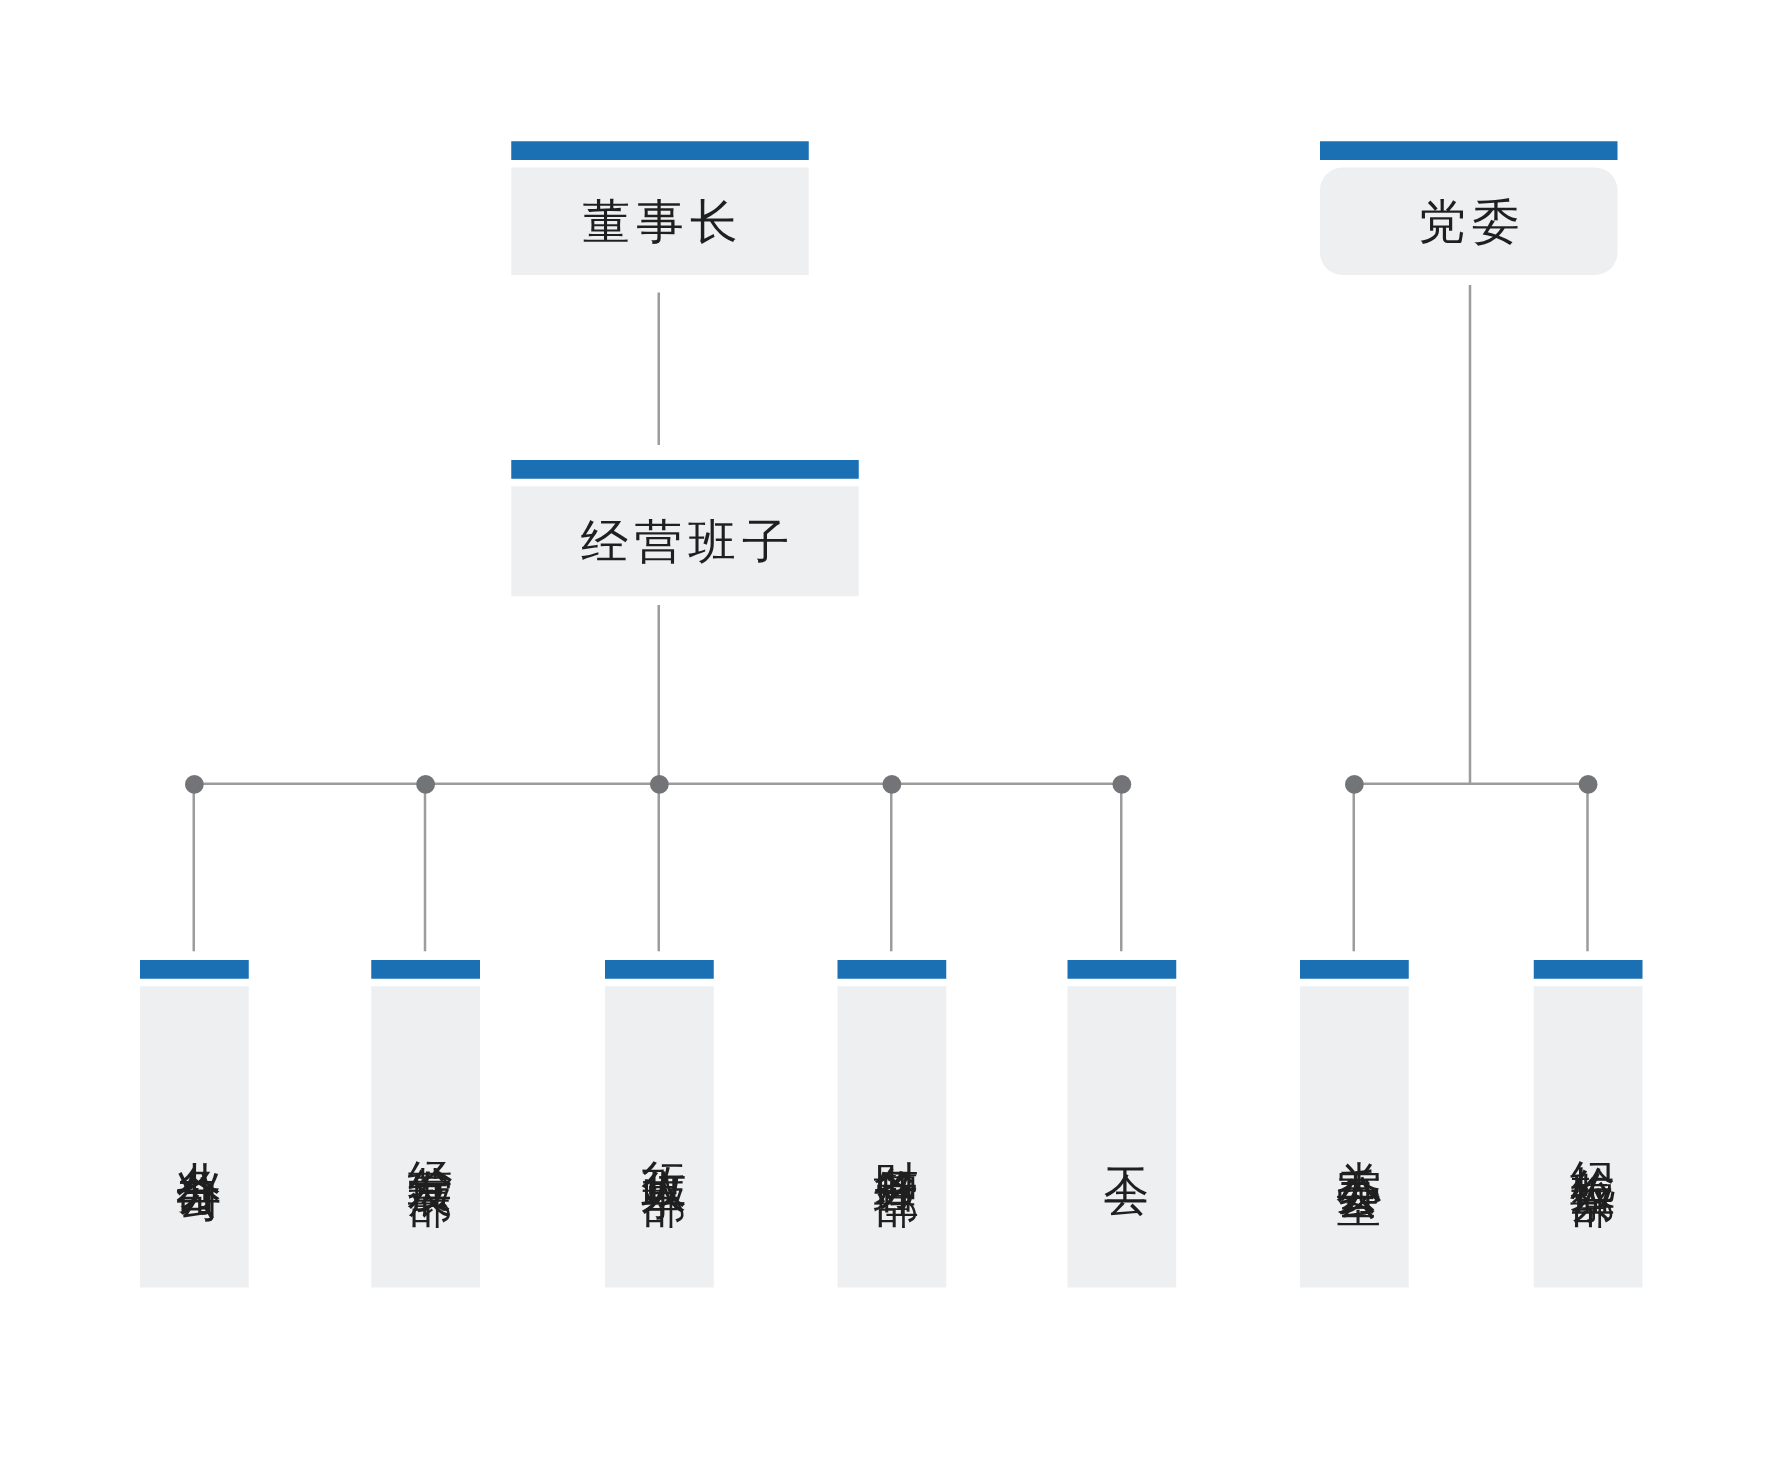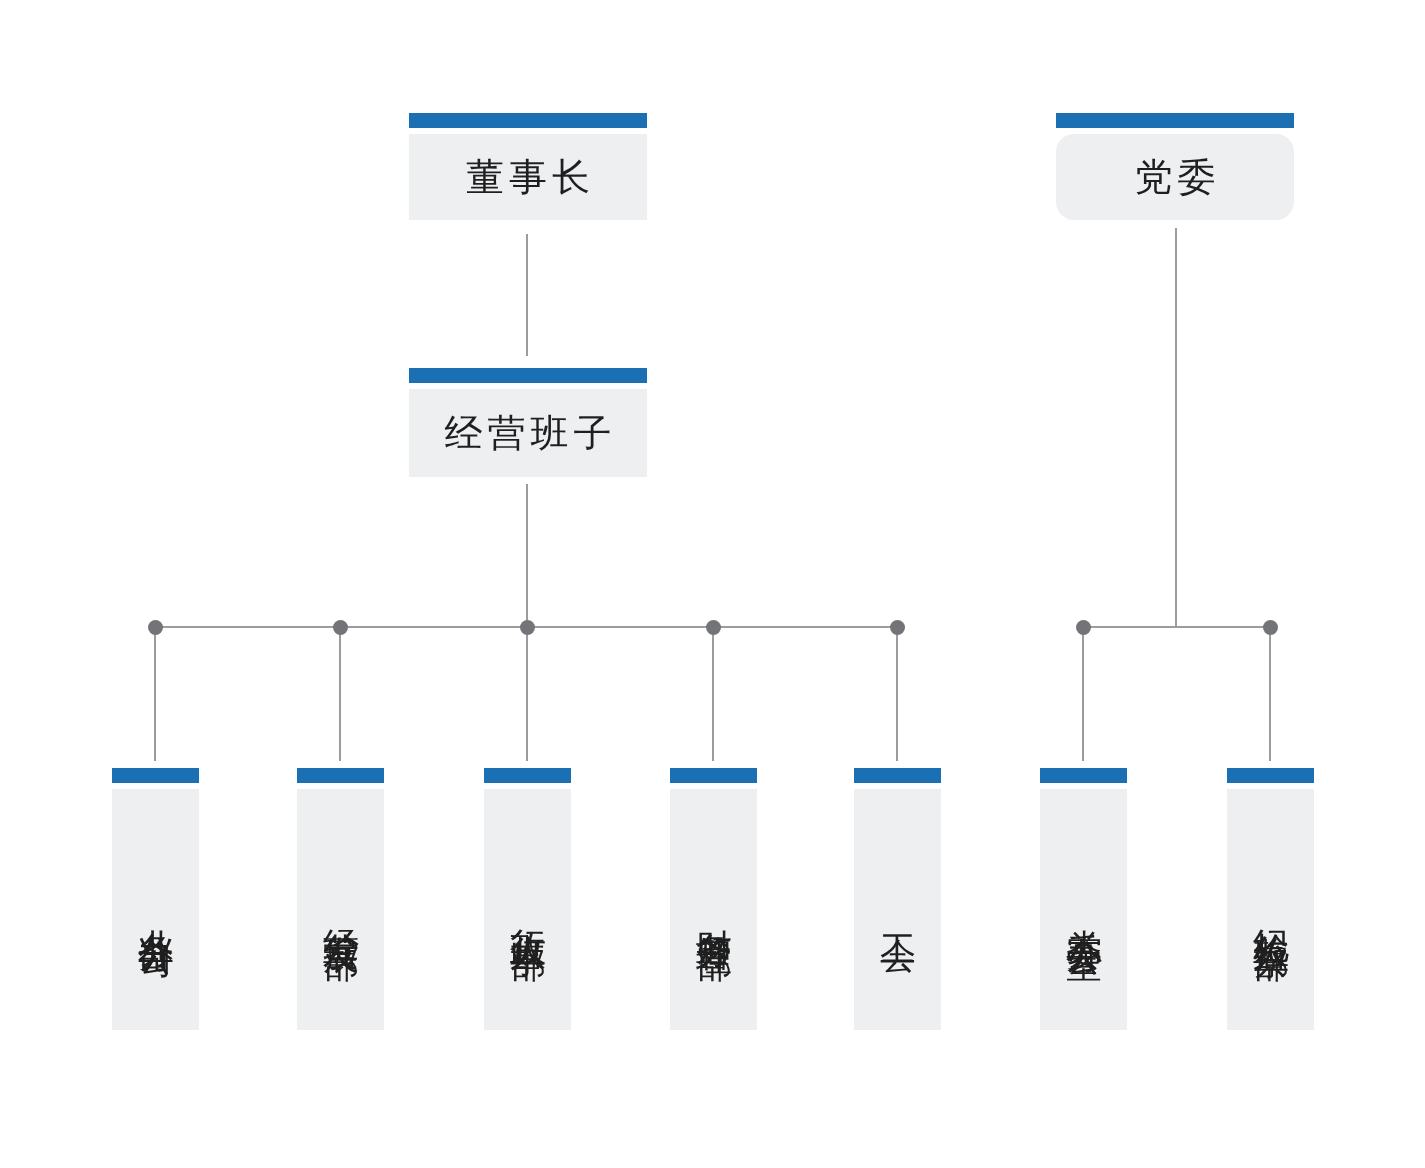--- a/index.html
+++ b/index.html
@@ -15,21 +15,21 @@
     background: var(--background);
     font-family: "Liberation Sans", "DejaVu Sans", sans-serif;
   }
   #canvas {
     position: relative;
     width: 1425px;
     height: 1168px;
     background: var(--background);
     overflow: hidden;
   }
-  .node { position: absolute; }
+  .node { position: absolute; font-family: Liberation Mono, monospace; }
   .node .bar {
     width: 100%;
     height: 15px;
     background: var(--accent);
     margin-bottom: 6px;
   }
   .node .body {
     width: 100%;
     background: var(--node-bg);
     display: flex;
@@ -101,21 +101,21 @@
     </div>
   </div>
 
   <div class="node" style="left:1056px; top:113px; width:238px;">
     <div class="bar"></div>
     <div class="body h" style="height:86px;border-radius:18px;">
       <span>党委</span>
     </div>
   </div>
 
-  <div class="node" style="left:409px; top:368px; width:238px;">
+  <div class="node" style="left:409px; top:368px; width:278px;">
     <div class="bar"></div>
     <div class="body h" style="height:88px;">
       <span>经营班子</span>
     </div>
   </div>
 
   <div class="node" style="left:112px; top:768px; width:87px;">
     <div class="bar"></div>
     <div class="body v" style="height:241px;">
       <span>业务分公司</span>

